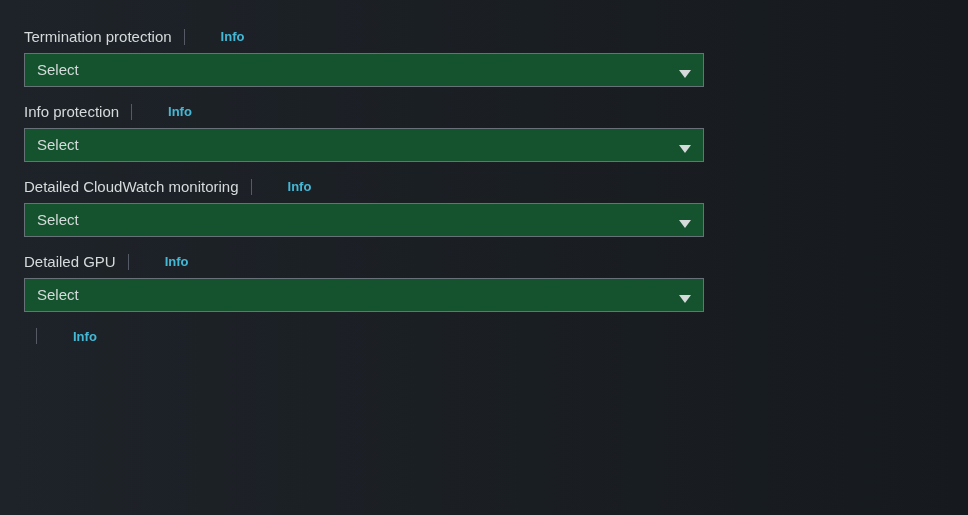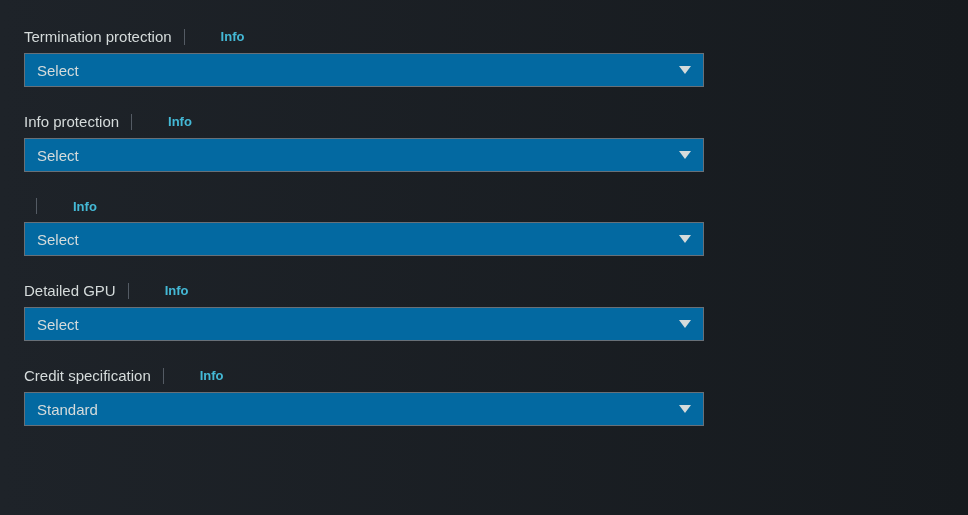--- a/index.html
+++ b/index.html
@@ -12,21 +12,21 @@
       background: linear-gradient(to right, #1e2329, #161a1e);
       font-family: "Amazon Ember", "Helvetica Neue", Arial, sans-serif;
       font-size: 14px;
       color: #d5dbdb;
       width: 968px;
       height: 515px;
       overflow: hidden;
       padding: 28px 24px 0 24px;
     }
     .form-group {
-      margin-bottom: 26px;
+      margin-bottom: 16px;
     }
     .label-row {
       display: flex;
       align-items: center;
       margin-bottom: 8px;
     }
     .field-label {
       color: #d5dbdb;
       font-size: 15px;
       font-weight: 400;
@@ -40,26 +40,26 @@
     .info-link {
       color: #44b9d6;
       font-size: 13px;
       font-weight: 700;
       cursor: pointer;
       padding-left: 24px;
     }
     .select-box {
       width: 680px;
       height: 34px;
-      background: #0369a1;
+      background: #14532d;
       border: 1px solid #687078;
       display: flex;
-      align-items: center;
+      align-items: flex-end;
       justify-content: space-between;
-      padding: 16px 12px;
+      padding: 8px 12px;
       cursor: pointer;
     }
     .select-value {
       color: #d5dbdb;
       font-size: 15px;
     }
     .select-caret {
       display: inline-flex;
       align-items: center;
     }
@@ -99,20 +99,21 @@
     <span class="select-caret">
       <svg viewBox="0 0 12 8">
           <path d="M0 0 L12 0 L6 8 Z"></path>
         </svg>
     </span>
   </div>
 </div>
 
 <div class="form-group">
   <div class="label-row">
+    <span class="field-label">Detailed CloudWatch monitoring</span>
     <span class="label-divider"></span>
     <span class="info-link">Info</span>
   </div>
   <div class="select-box">
     <span class="select-value">Select</span>
     <span class="select-caret">
       <svg viewBox="0 0 12 8">
           <path d="M0 0 L12 0 L6 8 Z"></path>
         </svg>
     </span>
@@ -130,25 +131,16 @@
     <span class="select-caret">
       <svg viewBox="0 0 12 8">
           <path d="M0 0 L12 0 L6 8 Z"></path>
         </svg>
     </span>
   </div>
 </div>
 
 <div class="form-group">
   <div class="label-row">
-    <span class="field-label">Credit specification</span>
     <span class="label-divider"></span>
     <span class="info-link">Info</span>
-  </div>
-  <div class="select-box">
-    <span class="select-value">Standard</span>
-    <span class="select-caret">
-      <svg viewBox="0 0 12 8">
-          <path d="M0 0 L12 0 L6 8 Z"></path>
-        </svg>
-    </span>
   </div>
 </div>
 
 </body></html>

